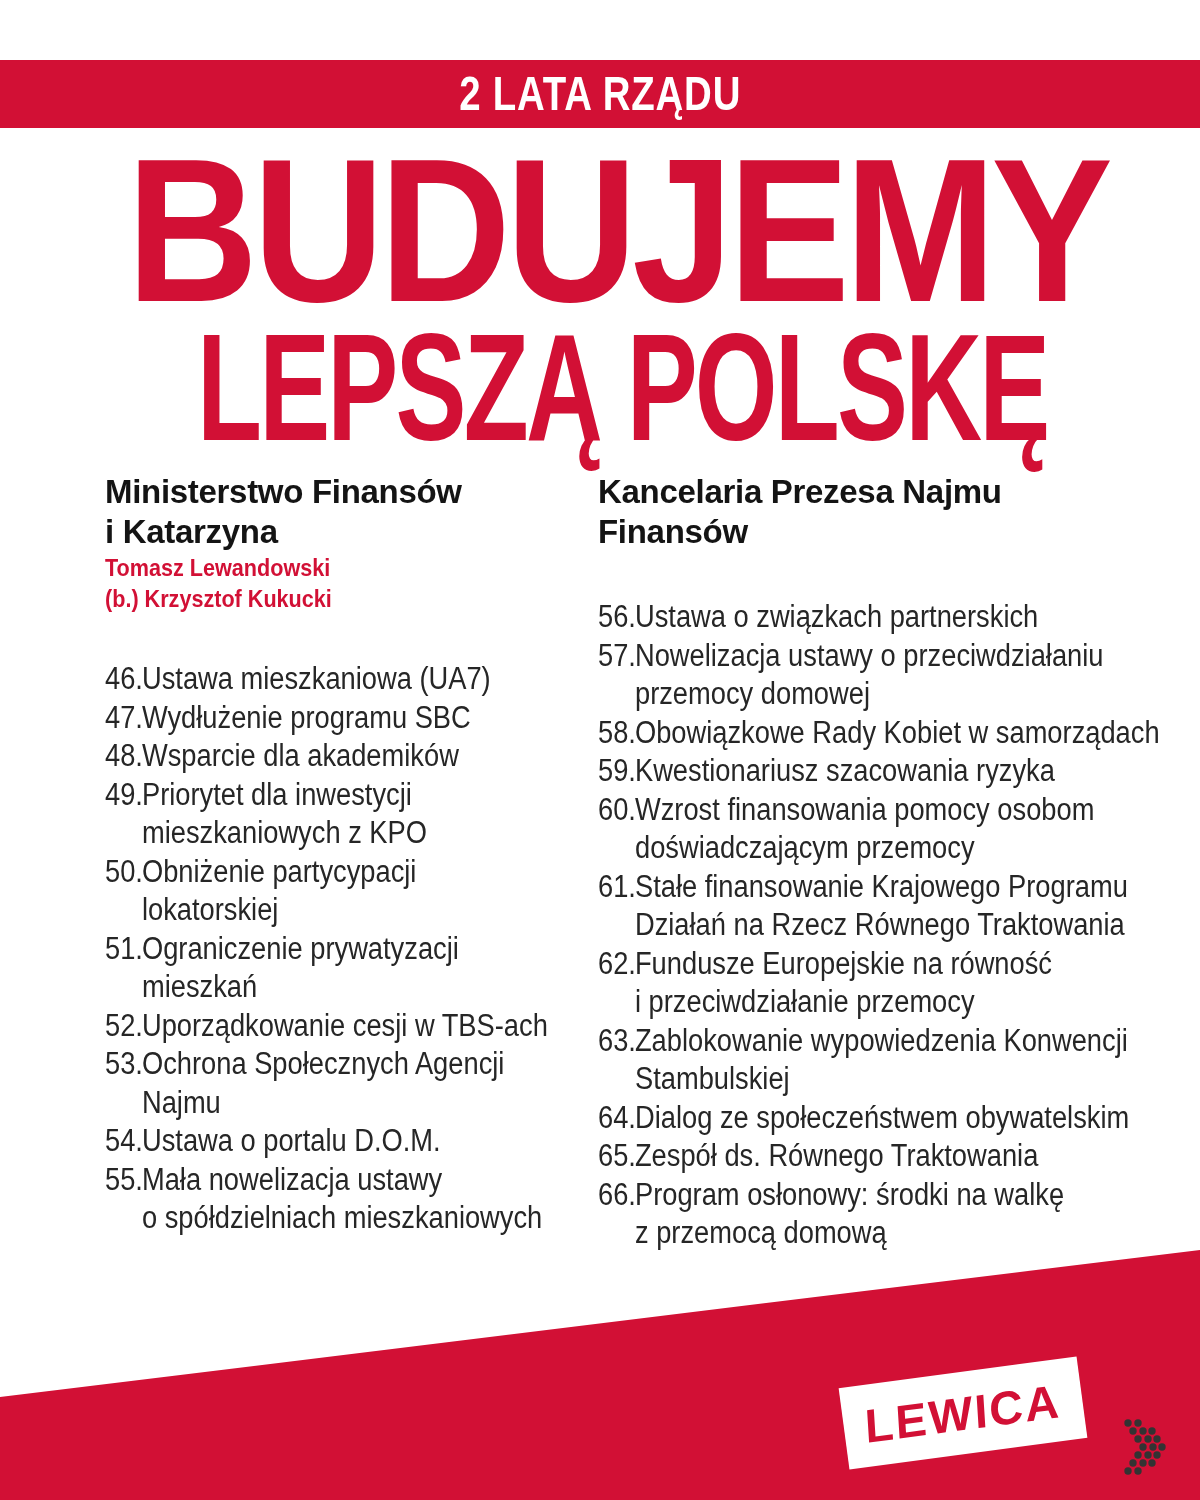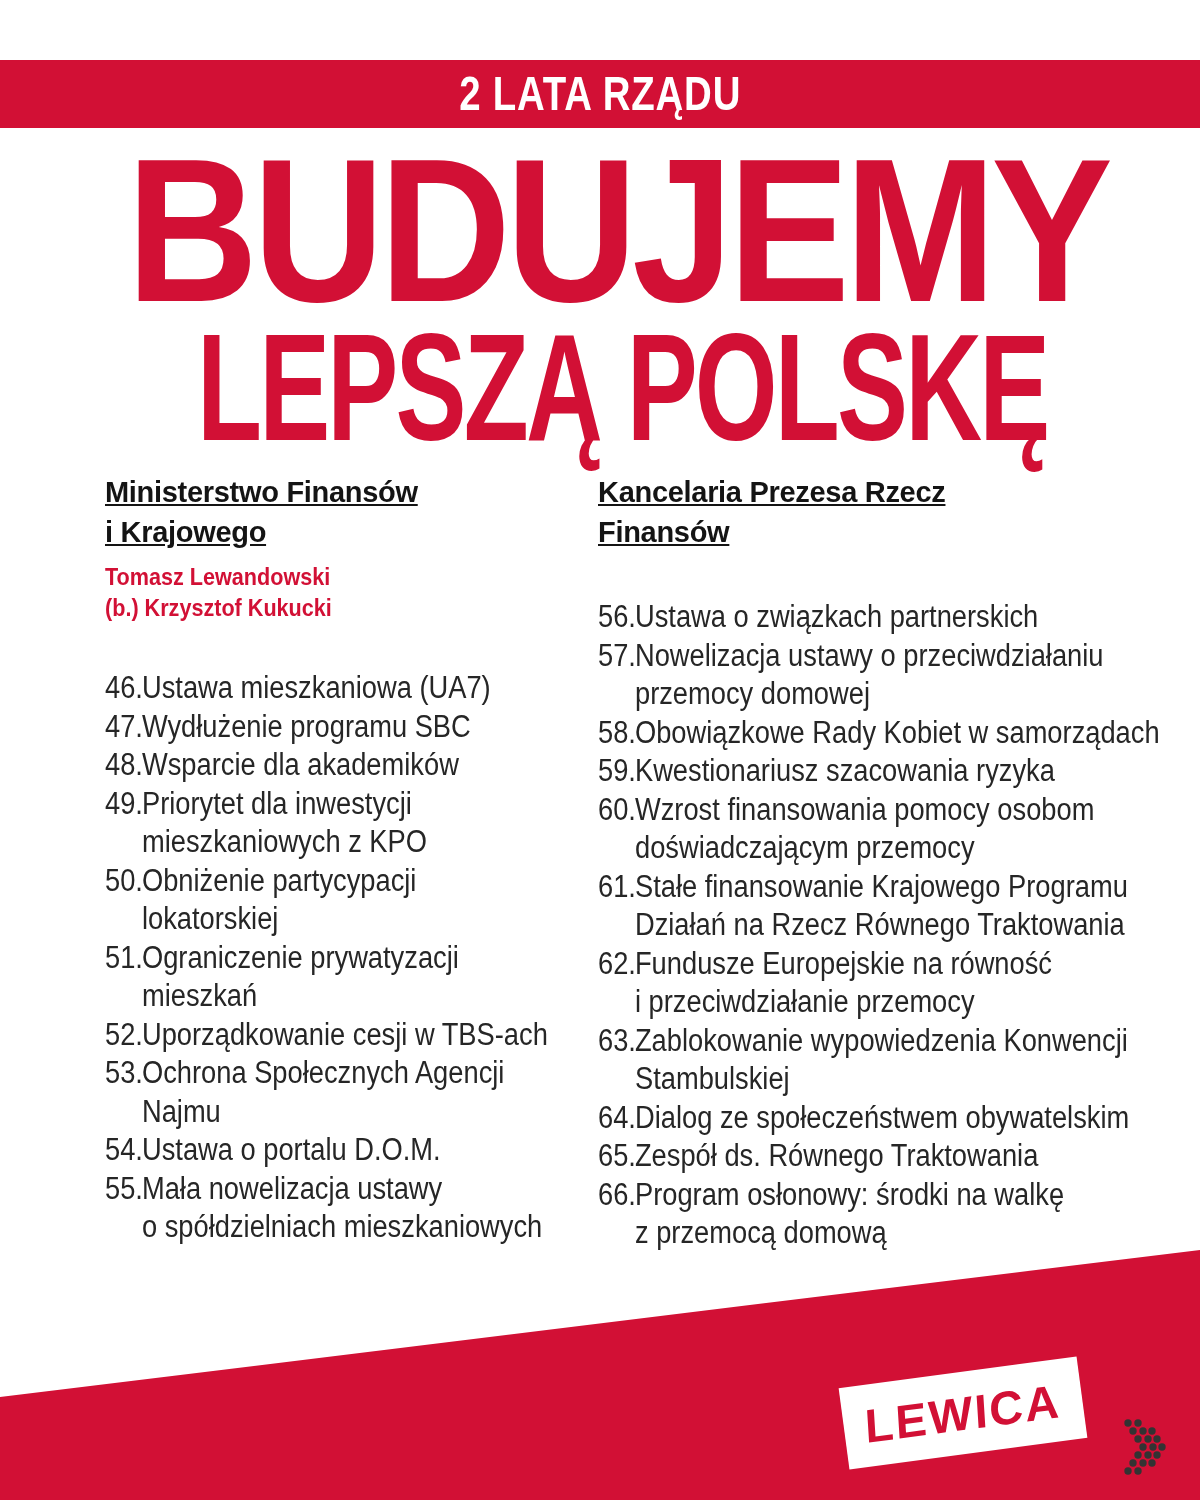--- a/index.html
+++ b/index.html
@@ -36,23 +36,23 @@
   }
   .hl1{font-size:205px;line-height:160px;letter-spacing:-6px;transform:scaleX(0.89);white-space:nowrap;}
   .hl2{font-size:152px;line-height:122px;letter-spacing:-4px;transform:scaleX(0.70);margin-top:16px;white-space:nowrap;}
 
   
   .col{position:absolute;top:472px;}
   .col-left{left:105px;width:490px;}
   .col-right{left:598px;width:560px;}
   .ministry{color:var(--heading);}
   .ministry .line{
-    font-size:29px;font-weight:bold;line-height:40px;letter-spacing:-0.3px;white-space:nowrap;text-decoration:underline;
+    font-size:33px;font-weight:bold;line-height:40px;letter-spacing:-0.3px;white-space:nowrap;
   }
-  .ministers{margin-top:9px;}
+  .ministers{}
   .ministers .line{
     font-size:24px;font-weight:bold;color:var(--red);line-height:31px;
     transform:scaleX(0.9);transform-origin:0 0;white-space:nowrap;
   }
   .items{
     list-style:none;margin:46px 0 0 0;padding:0;
     font-size:31px;color:var(--text);
     transform:scaleX(0.88);transform-origin:0 0;
   }
   .items li{position:relative;padding-left:42px;line-height:38.5px;}
@@ -87,21 +87,21 @@
   </div>
 
   <div class="headline">
     <div class="hl1">BUDUJEMY</div>
     <div class="hl2">LEPSZĄ POLSKĘ</div>
   </div>
 
   <section class="col col-left">
     <h2 class="ministry">
         <div class="line">Ministerstwo Finansów</div>
-        <div class="line">i Krajowego</div>
+        <div class="line">i Katarzyna</div>
       </h2>
     <div class="ministers">
         <div class="line">Tomasz Lewandowski</div>
         <div class="line">(b.) Krzysztof Kukucki</div>
       </div>
     <ol class="items">
         <li><span class="num">46.</span><span class="txt"><span class="tline">Ustawa mieszkaniowa (UA7)</span></span></li>
         <li><span class="num">47.</span><span class="txt"><span class="tline">Wydłużenie programu SBC</span></span></li>
         <li><span class="num">48.</span><span class="txt"><span class="tline">Wsparcie dla akademików</span></span></li>
         <li><span class="num">49.</span><span class="txt"><span class="tline">Priorytet dla inwestycji</span><span class="tline">mieszkaniowych z KPO</span></span></li>
@@ -109,21 +109,21 @@
         <li><span class="num">51.</span><span class="txt"><span class="tline">Ograniczenie prywatyzacji</span><span class="tline">mieszkań</span></span></li>
         <li><span class="num">52.</span><span class="txt"><span class="tline">Uporządkowanie cesji w TBS-ach</span></span></li>
         <li><span class="num">53.</span><span class="txt"><span class="tline">Ochrona Społecznych Agencji</span><span class="tline">Najmu</span></span></li>
         <li><span class="num">54.</span><span class="txt"><span class="tline">Ustawa o portalu D.O.M.</span></span></li>
         <li><span class="num">55.</span><span class="txt"><span class="tline">Mała nowelizacja ustawy</span><span class="tline">o spółdzielniach mieszkaniowych</span></span></li>
       </ol>
   </section>
 
   <section class="col col-right">
     <h2 class="ministry">
-        <div class="line">Kancelaria Prezesa Rzecz</div>
+        <div class="line">Kancelaria Prezesa Najmu</div>
         <div class="line">Finansów</div>
       </h2>
     <ol class="items">
         <li><span class="num">56.</span><span class="txt"><span class="tline">Ustawa o związkach partnerskich</span></span></li>
         <li><span class="num">57.</span><span class="txt"><span class="tline">Nowelizacja ustawy o przeciwdziałaniu</span><span class="tline">przemocy domowej</span></span></li>
         <li><span class="num">58.</span><span class="txt"><span class="tline">Obowiązkowe Rady Kobiet w samorządach</span></span></li>
         <li><span class="num">59.</span><span class="txt"><span class="tline">Kwestionariusz szacowania ryzyka</span></span></li>
         <li><span class="num">60.</span><span class="txt"><span class="tline">Wzrost finansowania pomocy osobom</span><span class="tline">doświadczającym przemocy</span></span></li>
         <li><span class="num">61.</span><span class="txt"><span class="tline">Stałe finansowanie Krajowego Programu</span><span class="tline">Działań na Rzecz Równego Traktowania</span></span></li>
         <li><span class="num">62.</span><span class="txt"><span class="tline">Fundusze Europejskie na równość</span><span class="tline">i przeciwdziałanie przemocy</span></span></li>

